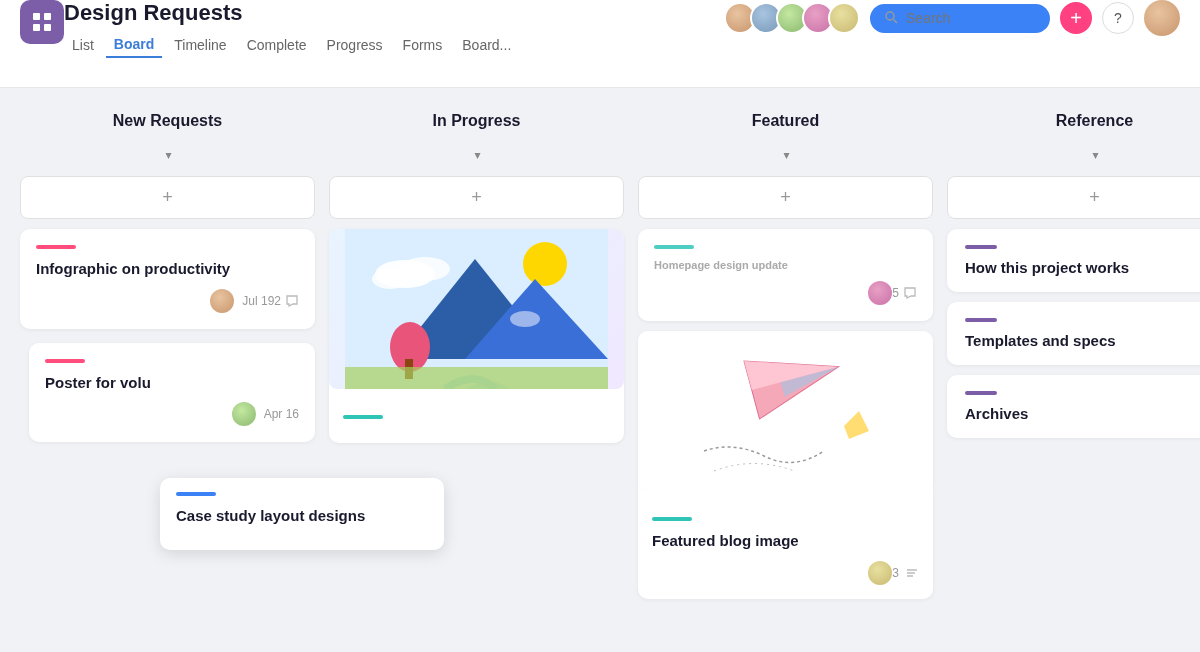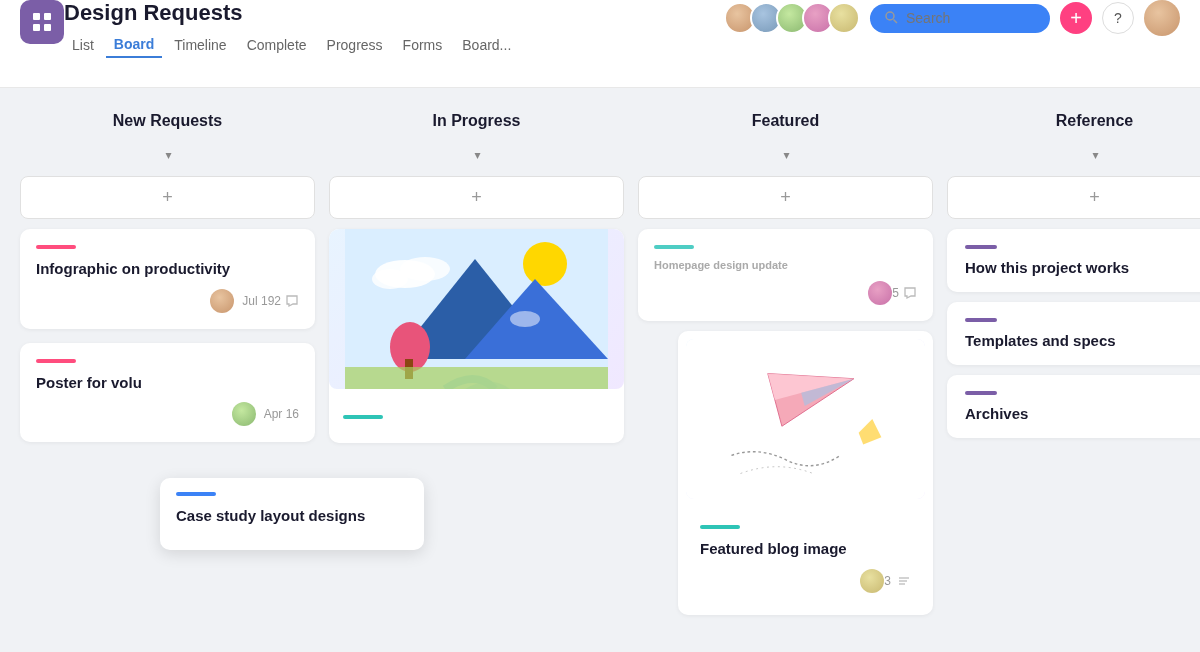--- a/index.html
+++ b/index.html
@@ -53,21 +53,21 @@
 
     
     .plane-scene { width: 100%; height: 100%; background: white; }
 
     
     .ref-card { background: white; border-radius: 10px; padding: 16px 18px; box-shadow: 0 1px 4px rgba(0,0,0,0.06); cursor: pointer; }
     .ref-accent { height: 4px; width: 32px; border-radius: 2px; margin-bottom: 10px; }
     .ref-title { font-size: 15px; font-weight: 600; color: #1a1a2e; }
 
     
-    .tooltip-card { background: white; border-radius: 10px; padding: 14px 16px; box-shadow: 0 4px 16px rgba(0,0,0,0.12); position: absolute; z-index: 10; width: 264px; left: 160px; top: 390px; }
+    .tooltip-card { background: white; border-radius: 10px; padding: 14px 16px; box-shadow: 0 4px 16px rgba(0,0,0,0.12); position: absolute; z-index: 10; width: 284px; left: 160px; top: 390px; }
 
     
     .card-title-gray { font-size: 11px; font-weight: 700; color: #aaa; margin-bottom: 10px; }
 
     
     .av1 { background: radial-gradient(circle at 40% 35%, #e8c4a0, #c8956c); }
     .av2 { background: radial-gradient(circle at 40% 35%, #a8c4e0, #7899b8); }
     .av3 { background: radial-gradient(circle at 40% 35%, #c4e8a0, #8ab870); }
     .av4 { background: radial-gradient(circle at 40% 35%, #e8a0c4, #c870a8); }
     .av5 { background: radial-gradient(circle at 40% 35%, #e8e0a0, #c8b870); }
@@ -138,21 +138,21 @@
         </div>
         <div class="card-comment">
           <span>2</span>
           <svg width="14" height="14" viewBox="0 0 14 14" fill="none" stroke="#bbb" stroke-width="1.3">
               <path d="M2 2h10v8H8l-4 2V10H2V2z"></path>
             </svg>
         </div>
       </div>
     </div>
 
-    <div class="card" style="margin-top: 4px;">
+    <div class="card" style="margin-top: 4px; margin-left: 9px;">
       <div class="card-accent" style="background-color: #ff4d7e;"></div>
       <div class="card-title">Poster for volu</div>
       <div class="card-footer">
         <div class="card-meta">
           <div class="mini-avatar av3"></div>
           <span class="card-date">Apr 16</span>
         </div>
       </div>
     </div>
   </div>
@@ -212,21 +212,21 @@
         </div>
         <div class="card-comment">
           <span>5</span>
           <svg width="14" height="14" viewBox="0 0 14 14" fill="none" stroke="#bbb" stroke-width="1.3">
               <path d="M2 2h10v8H8l-4 2V10H2V2z"></path>
             </svg>
         </div>
       </div>
     </div>
 
-    <div class="card" style="padding: 8px; overflow: hidden; margin-left: 40px;">
+    <div class="card" style="padding: 0; overflow: hidden;">
       <div class="card-image">
         <svg class="plane-scene" viewBox="0 0 263 160" xmlns="http://www.w3.org/2000/svg">
           <rect width="263" height="160" fill="white"></rect>
 
           <g transform="translate(90, 30) rotate(-15)">
 
             <polygon points="0,60 90,30 0,0" fill="#f4a0b0" opacity="0.9"></polygon>
             <polygon points="0,60 90,30 0,0" fill="none" stroke="#e07090" stroke-width="1"></polygon>
 
             <polygon points="0,30 90,30 0,0" fill="#ffcdd8" opacity="0.8"></polygon>

